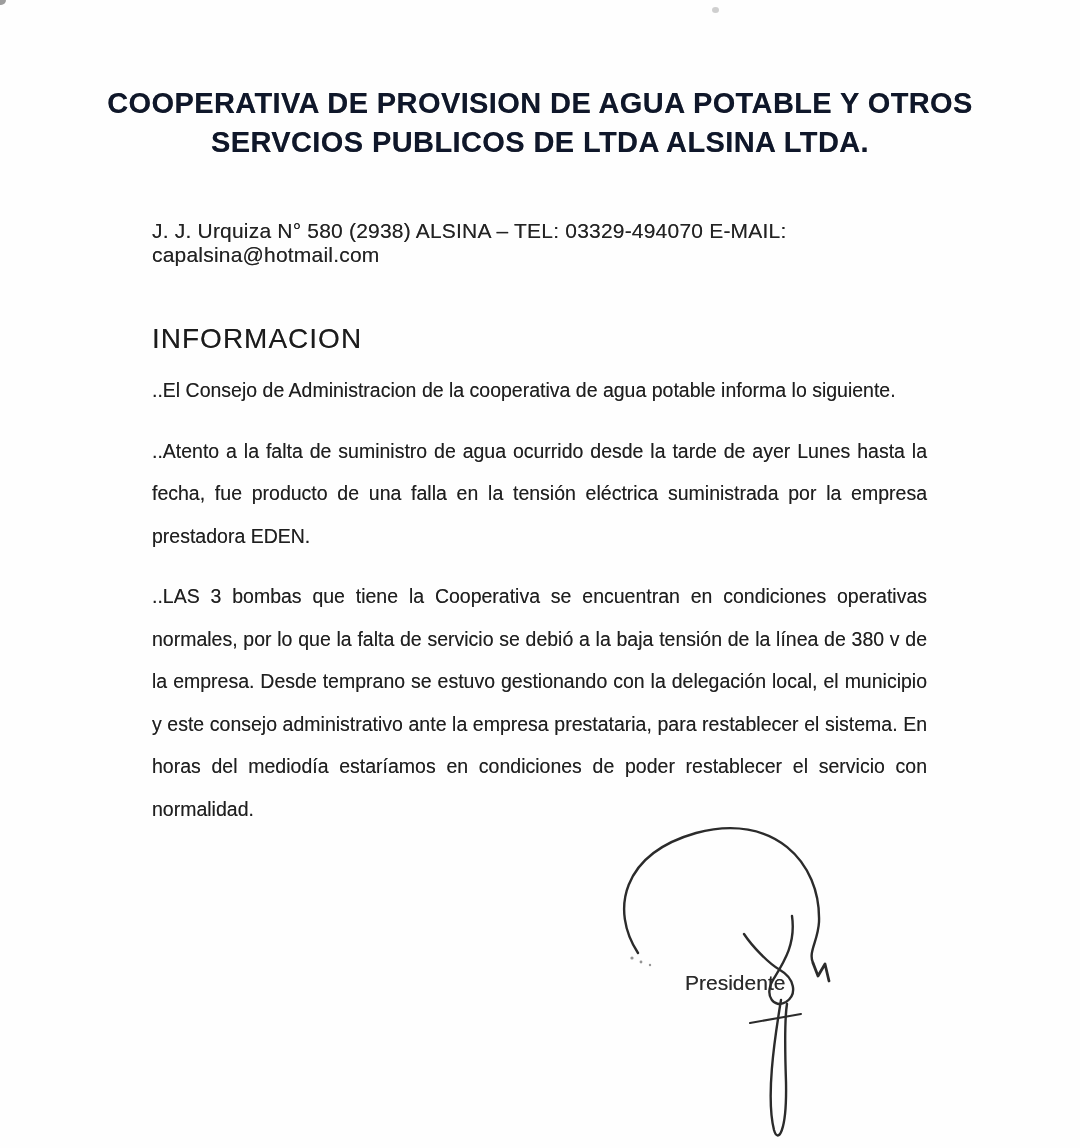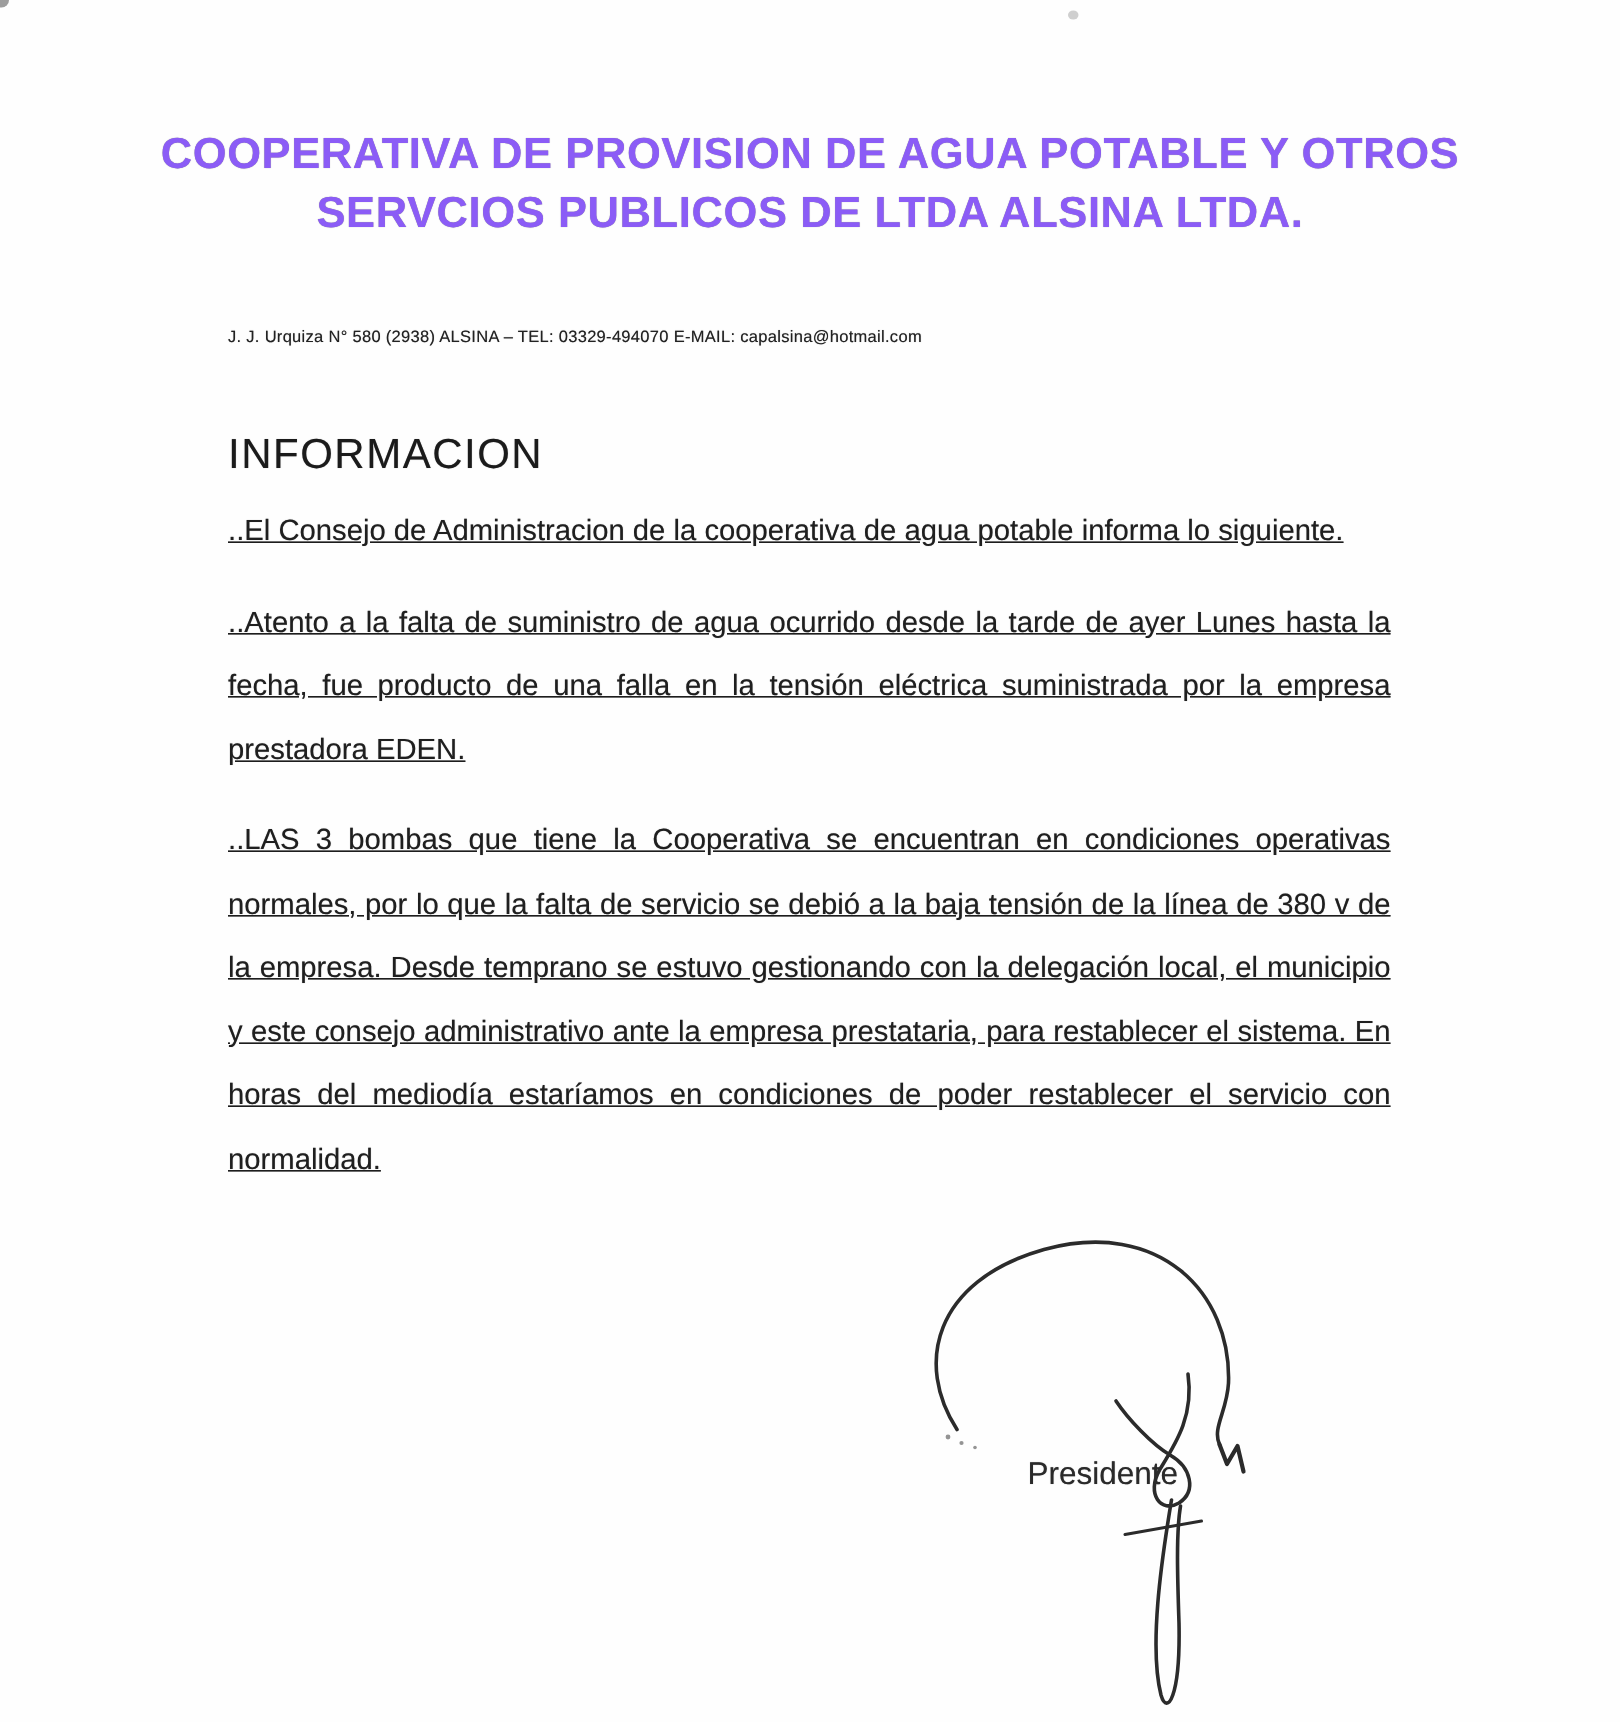--- a/index.html
+++ b/index.html
@@ -22,38 +22,37 @@
     text-shadow: 0 0 0.5px rgba(30,30,30,0.55);
   }
   .doc-title {
     padding-top: 84px;
     margin: 0;
     text-align: center;
     font-size: 29px;
     font-weight: bold;
     line-height: 39px;
     letter-spacing: 0.4px;
-    color: #8b5cf6;
+    color: #0f172a;
   }
   .address-line {
     margin: 57px 150px 0 152px;
-    font-size: 11px;
+    font-size: 21px;
     letter-spacing: 0.2px;
     color: #222;
   }
   .section-heading {
     margin: 56px 150px 0 152px;
     font-size: 28px;
     font-weight: normal;
     letter-spacing: 1px;
     color: #1b1b1b;
   }
   .body-text {
     margin: 0 153px 0 152px;
-    text-decoration: underline;
   }
   .body-text p {
     margin: 0;
     padding-top: 14px;
     font-size: 19.5px;
     line-height: 42.5px;
     text-align: justify;
     color: #1f1f1f;
   }
   .body-text p + p {

